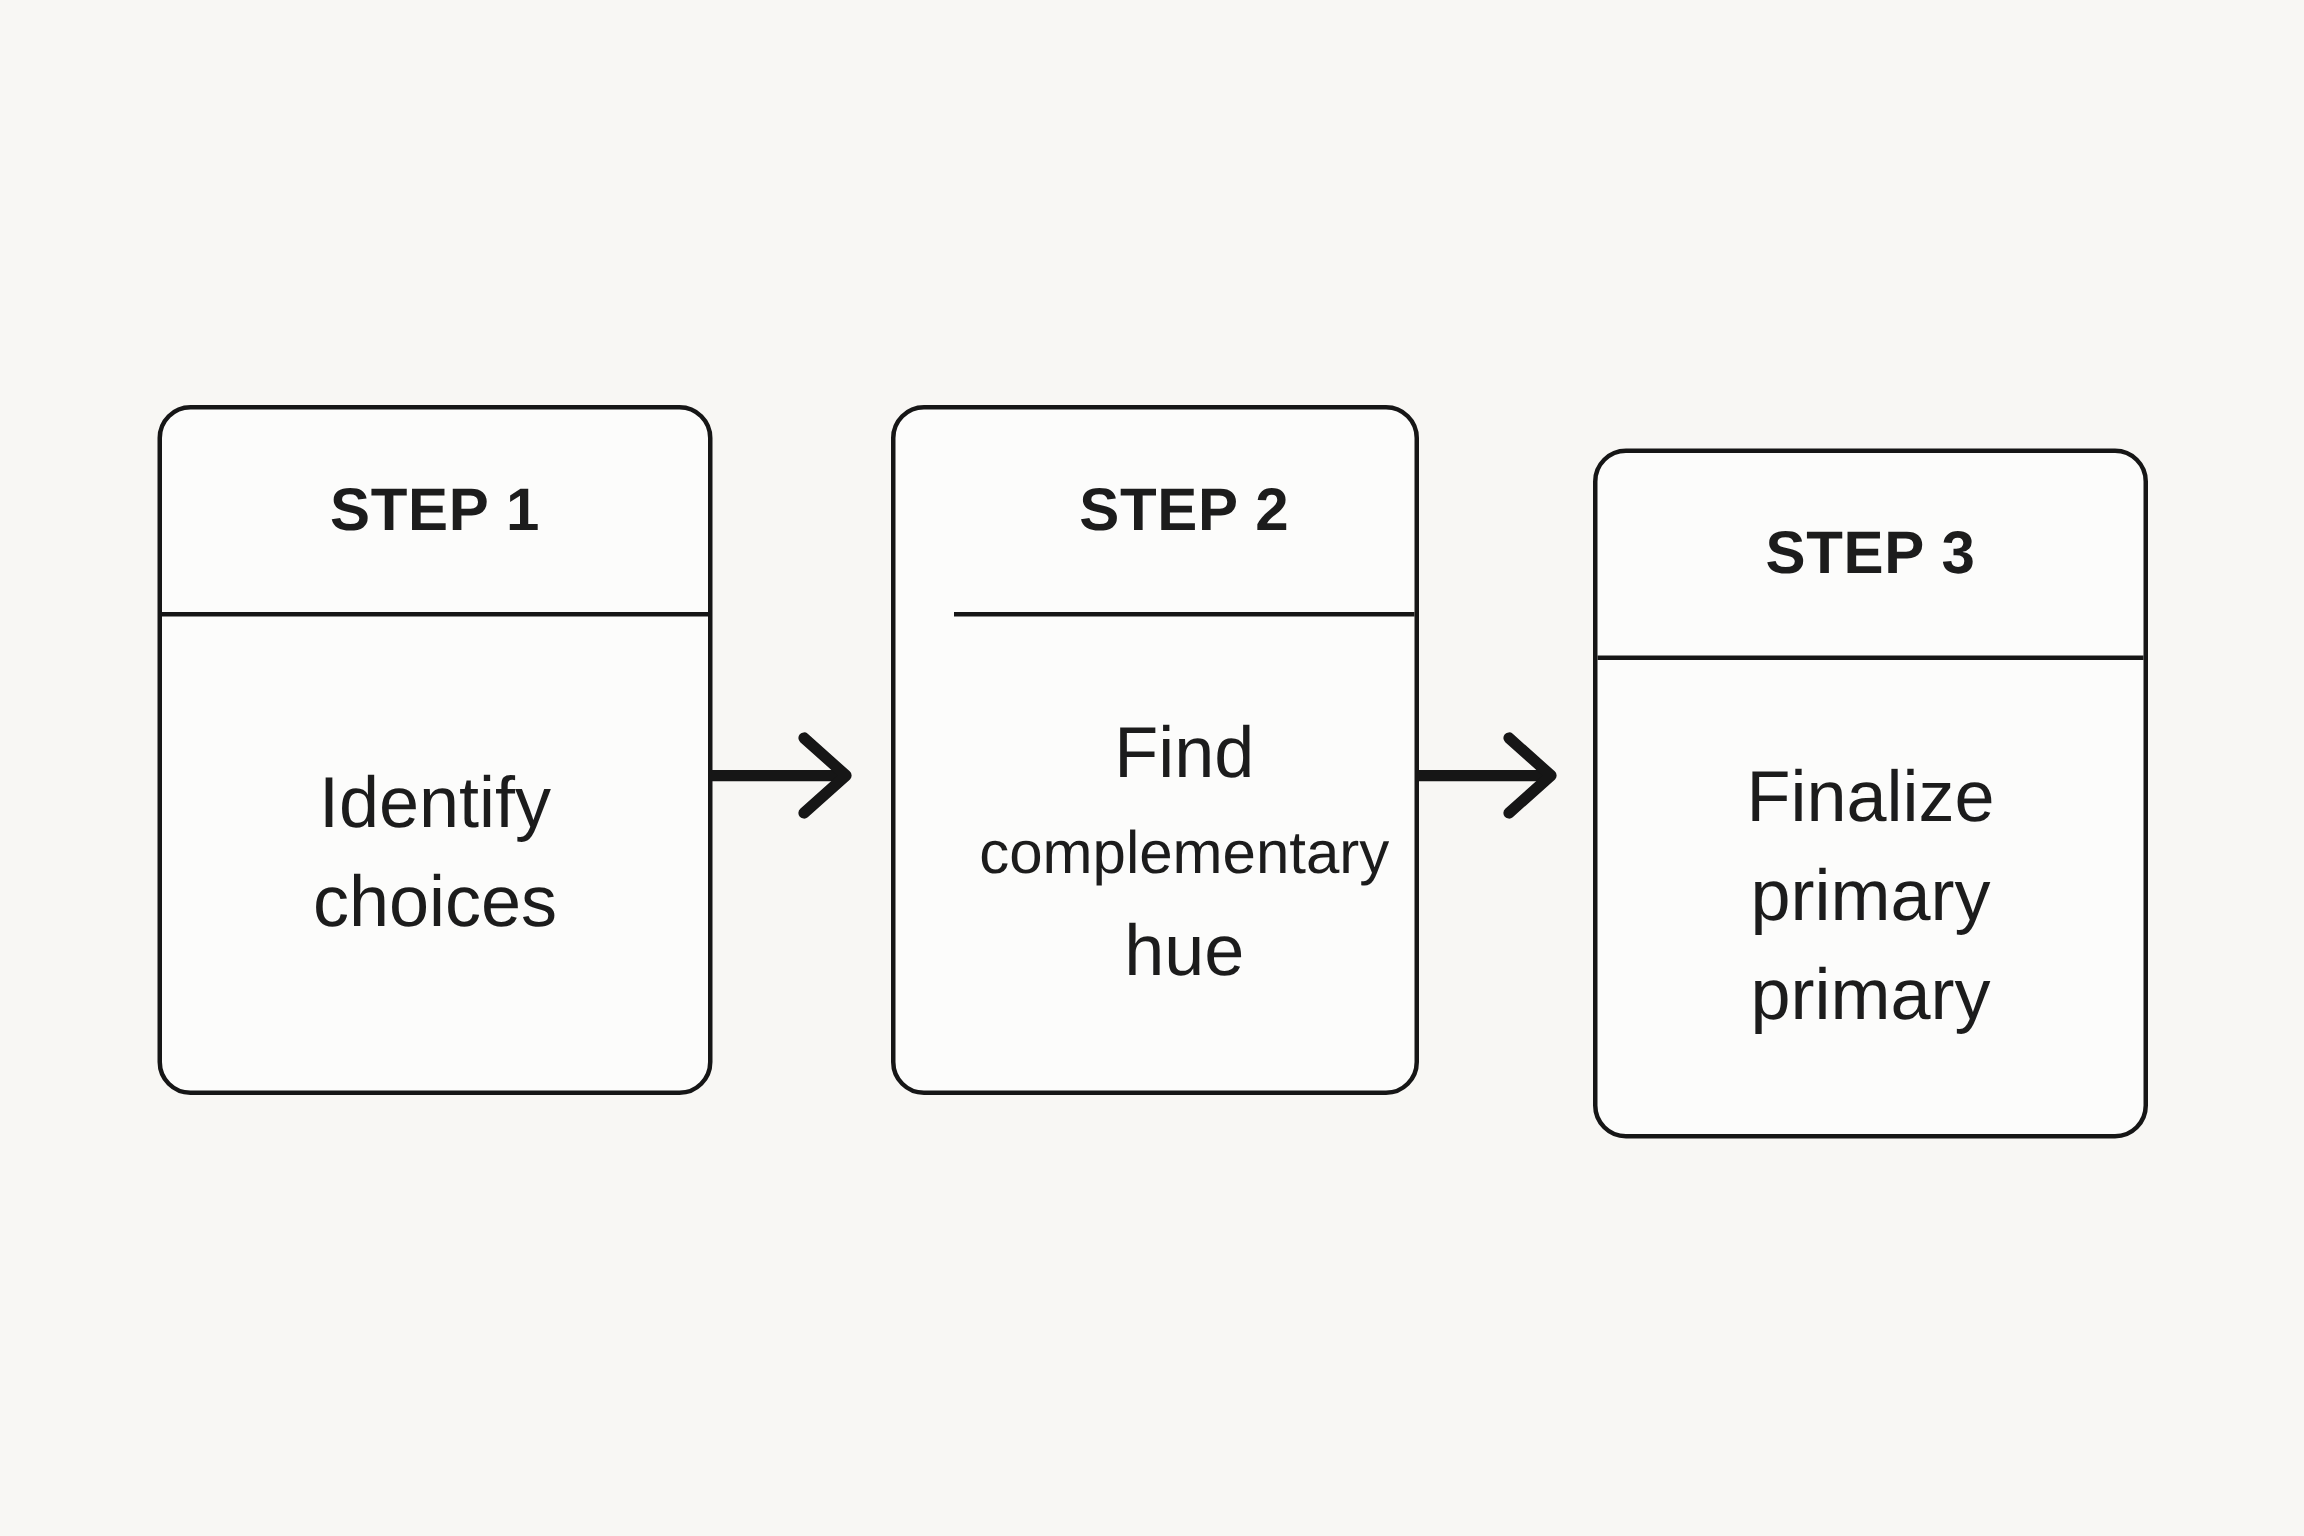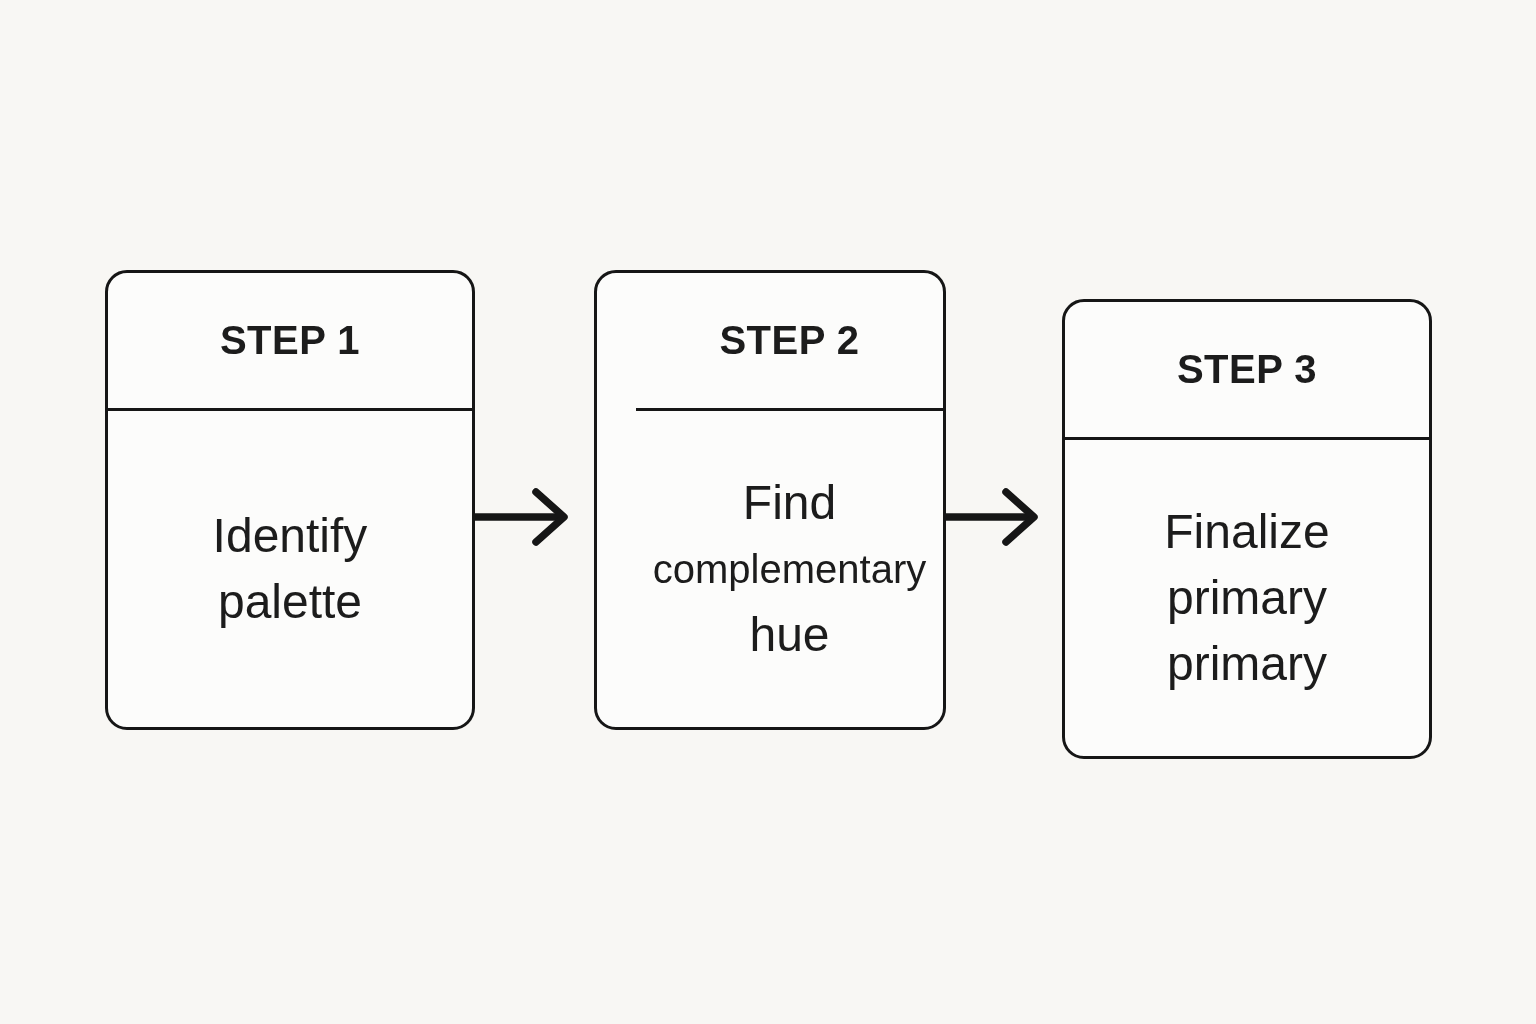--- a/index.html
+++ b/index.html
@@ -83,21 +83,21 @@
 </style>
 </head>
 <body>
 
 <div class="canvas">
 
   <div class="card card-1">
     <div class="card-header">STEP 1</div>
     <div class="card-body">
       <div class="body-line">Identify</div>
-      <div class="body-line">palette</div>
+      <div class="body-line">choices</div>
     </div>
   </div>
 
   <div class="arrow arrow-1">
     <svg width="96" height="64" viewBox="0 0 96 64" aria-hidden="true">
       <line x1="1" y1="32" x2="86" y2="32"></line>
       <polyline points="62,7 90,32 62,57"></polyline>
     </svg>
   </div>
 

